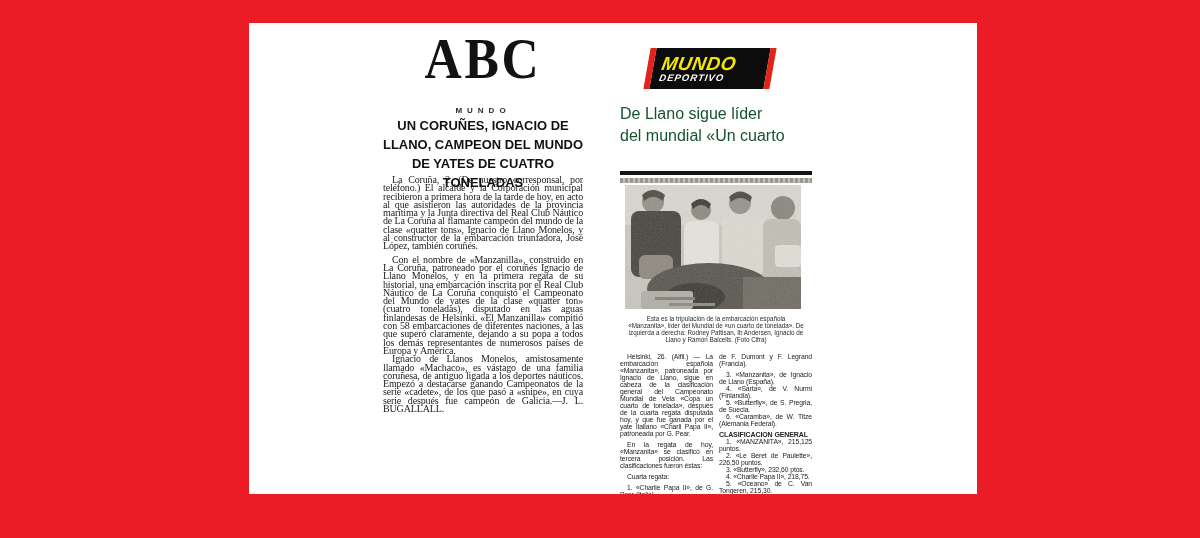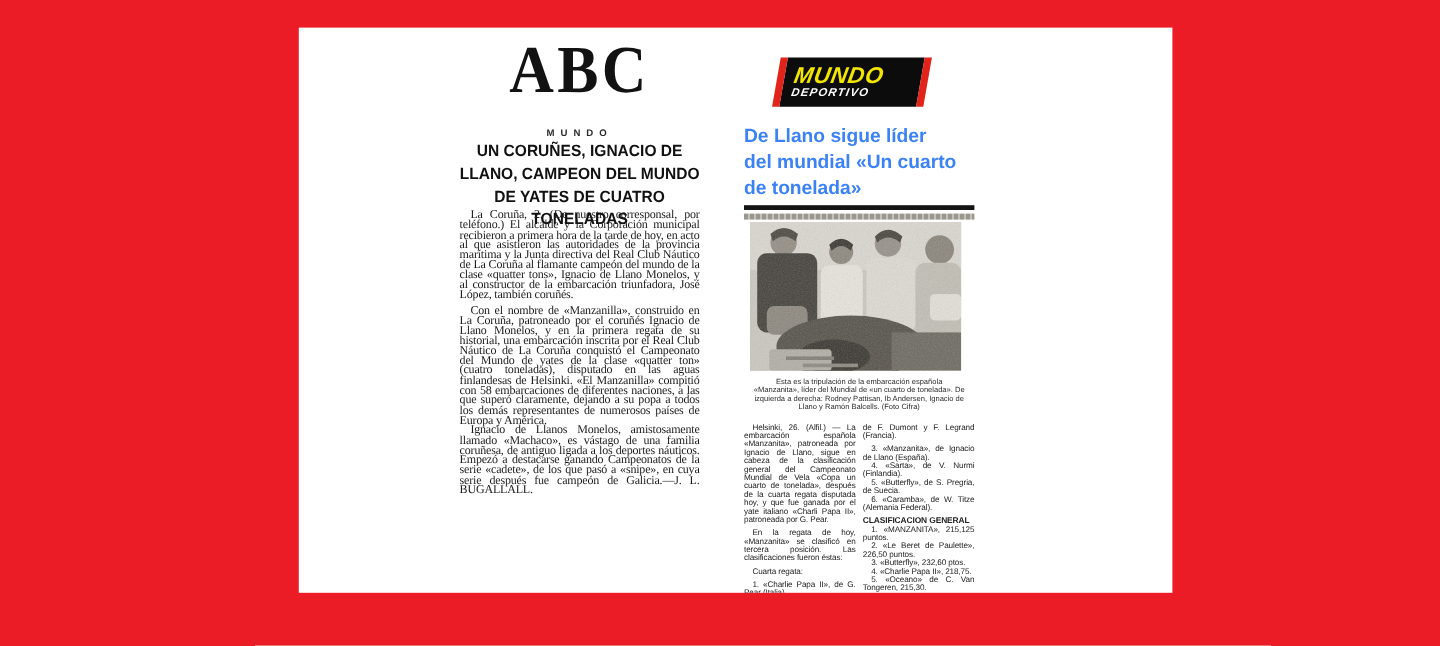--- a/index.html
+++ b/index.html
@@ -60,22 +60,22 @@
   .md-logo-mundo{
     font-family:"Liberation Sans",sans-serif;font-weight:700;font-style:italic;
     font-size:19px;line-height:18px;color:#F2E500;letter-spacing:.5px;
   }
   .md-logo-dep{
     font-family:"Liberation Sans",sans-serif;font-weight:700;font-style:italic;
     font-size:9.5px;line-height:10px;color:#ffffff;letter-spacing:1px;
   }
   .md-headline{
     position:absolute;top:80px;left:0;width:180px;
-    font-family:"Liberation Sans",sans-serif;font-weight:700;
-    font-size:16px;line-height:22px;color:#3b82f6;
+    font-family:"Liberation Sans",sans-serif;font-weight:400;
+    font-size:16px;line-height:22px;color:#14532d;
   }
   .md-rule{position:absolute;top:148px;left:0;width:192px;height:4px;background:#141414;}
   .md-rule-sub{
     position:absolute;top:155px;left:0;width:192px;height:5px;
     background:repeating-linear-gradient(90deg,#9a978f 0 3px,#c4c1b8 3px 5px);
   }
   .md-photo{
     position:absolute;left:5px;top:162px;width:176px;height:124px;
     background:#c9c6bf;overflow:hidden;
   }
@@ -123,21 +123,20 @@
       <div class="md-logo">
         <div class="md-logo-black">
           <div class="md-logo-mundo">MUNDO</div>
           <div class="md-logo-dep">DEPORTIVO</div>
         </div>
       </div>
 
       <div class="md-headline">
         <div>De Llano sigue líder</div>
         <div>del mundial «Un cuarto</div>
-        <div>de tonelada»</div>
       </div>
 
       <div class="md-rule"></div>
       <div class="md-rule-sub"></div>
 
       <div class="md-photo">
         <svg viewBox="0 0 176 124" preserveAspectRatio="none" aria-hidden="true">
           <defs>
             <filter id="grain" x="0" y="0" width="100%" height="100%">
               <feTurbulence type="fractalNoise" baseFrequency="0.85" numOctaves="2" stitchTiles="stitch"></feTurbulence>

